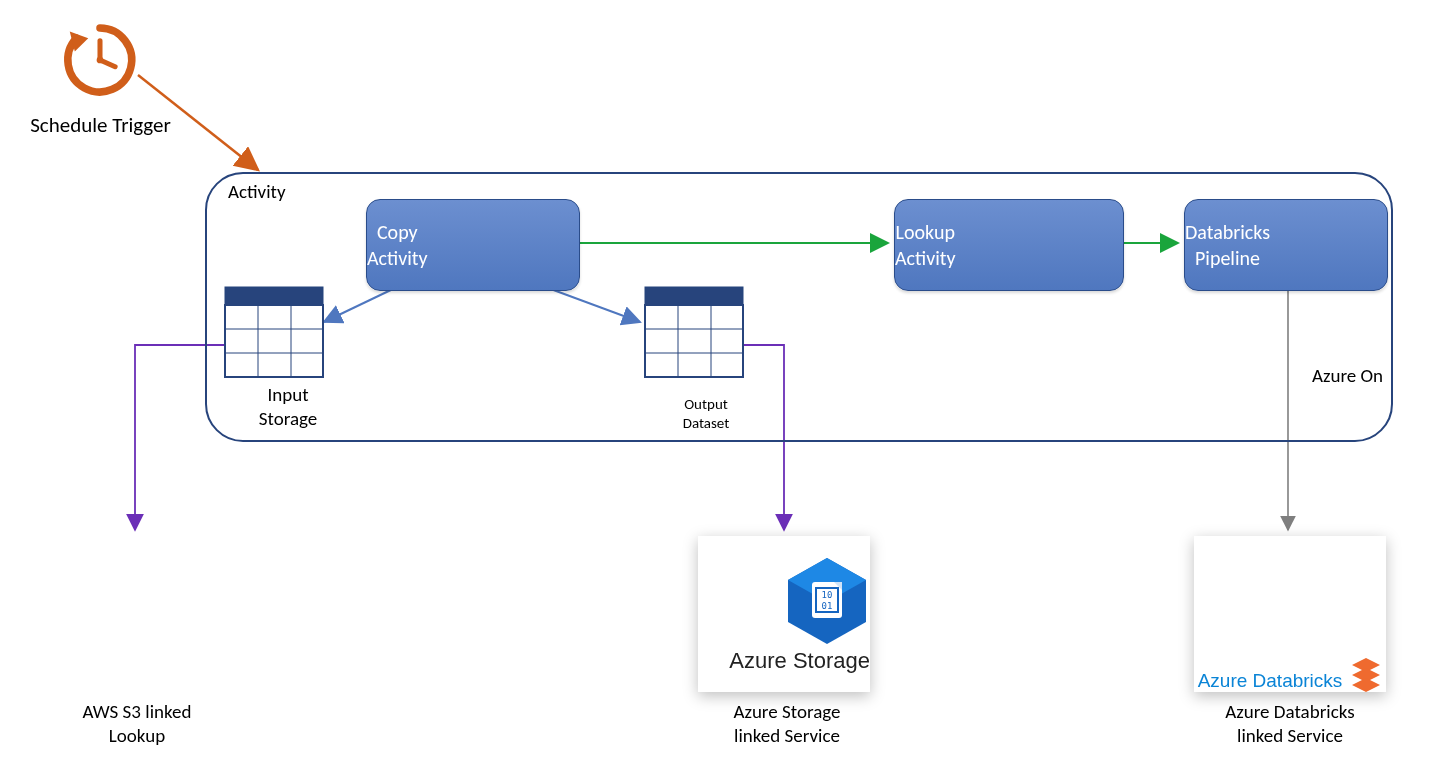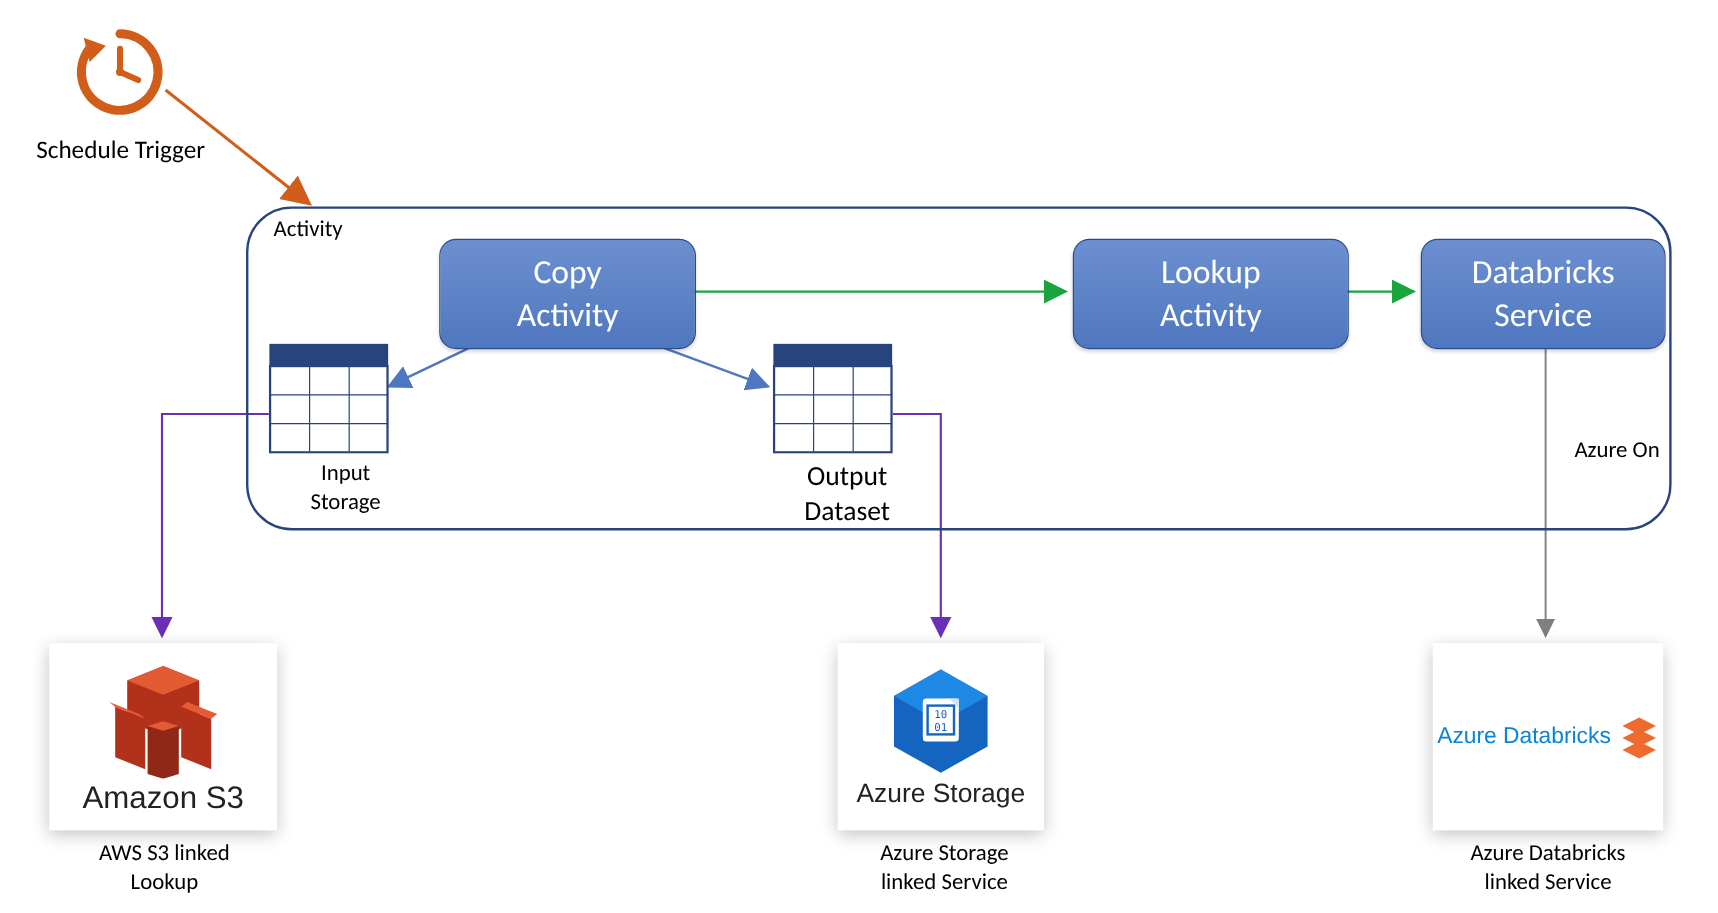--- a/index.html
+++ b/index.html
@@ -1,21 +1,21 @@
 <!DOCTYPE html>
 <html><head>
 <meta charset="utf-8">
 <style>
   html,body{margin:0;padding:0;width:1432px;height:761px;font-family:"Segoe UI",Calibri,Arial,sans-serif;background:#fff;overflow:hidden}
   .canvas{position:relative;width:1432px;height:692px}
   .label{position:absolute;color:#000;line-height:1.25;text-align:center}
   .pipeline{position:absolute;left:205px;top:172px;width:1184px;height:266px;border:2px solid #27447C;border-radius:38px}
   .pipeline-label{position:absolute;left:228px;top:180px;font-size:19px}
-  .activity{position:absolute;background:linear-gradient(#6c8fd0,#4f77bf);border:1px solid #2a4c8a;border-radius:14px;color:#fff;display:flex;align-items:center;justify-content:center;text-align:center;font-size:28px;line-height:1.3;box-shadow:0 2px 3px rgba(0,0,0,.15)}
-  .card{position:absolute;background:#fff;box-shadow:0 4px 14px rgba(0,0,0,.25);display:flex;flex-direction:column;align-items:center;justify-content:center}
+  .activity{position:absolute;background:linear-gradient(#6c8fd0,#4f77bf);border:1px solid #2a4c8a;border-radius:14px;color:#fff;display:flex;align-items:center;justify-content:flex-start;text-align:center;font-size:20px;line-height:1.3;box-shadow:0 2px 3px rgba(0,0,0,.15)}
+  .card{position:absolute;background:#fff;box-shadow:0 4px 14px rgba(0,0,0,.25);display:flex;flex-direction:column;align-items:flex-end;justify-content:center}
   .amazon-text{font-family:Arial,sans-serif;font-size:26px;color:#222}
   .azstorage-text{font-family:"Segoe UI",Arial,sans-serif;font-size:22px;color:#222}
   .azdb-text{font-family:"Segoe UI",Arial,sans-serif;font-size:19px;color:#0a84d6;font-weight:500}
   svg.dataset{position:absolute}
 </style>
 </head>
 <body>
 
 <div class="canvas">
 
@@ -69,21 +69,21 @@
   <div class="activity" style="left:366px;top:199px;width:212px;height:90px">
       <span style="white-space:pre-line">Copy
 Activity</span>
     </div>
   <div class="activity" style="left:894px;top:199px;width:228px;height:90px">
       <span style="white-space:pre-line">Lookup
 Activity</span>
     </div>
   <div class="activity" style="left:1184px;top:199px;width:202px;height:90px">
       <span style="white-space:pre-line">Databricks
-Service</span>
+Pipeline</span>
     </div>
 
   <svg class="dataset" style="left:224px;top:286px;width:100px;height:92px" viewBox="0 0 100 92">
     <rect x="1" y="1" width="98" height="18" fill="#27447C" stroke="#27447C"></rect>
     <rect x="1" y="19" width="98" height="72" fill="#fff" stroke="#27447C" stroke-width="2"></rect>
     <line x1="1" y1="43" x2="99" y2="43" stroke="#27447C"></line>
       <line x1="1" y1="67" x2="99" y2="67" stroke="#27447C"></line>
     <line x1="34" y1="19" x2="34" y2="91" stroke="#27447C"></line>
       <line x1="67" y1="19" x2="67" y2="91" stroke="#27447C"></line>
   </svg>
@@ -91,39 +91,25 @@
 Storage</div>
 
   <svg class="dataset" style="left:644px;top:286px;width:100px;height:92px" viewBox="0 0 100 92">
     <rect x="1" y="1" width="98" height="18" fill="#27447C" stroke="#27447C"></rect>
     <rect x="1" y="19" width="98" height="72" fill="#fff" stroke="#27447C" stroke-width="2"></rect>
     <line x1="1" y1="43" x2="99" y2="43" stroke="#27447C"></line>
       <line x1="1" y1="67" x2="99" y2="67" stroke="#27447C"></line>
     <line x1="34" y1="19" x2="34" y2="91" stroke="#27447C"></line>
       <line x1="67" y1="19" x2="67" y2="91" stroke="#27447C"></line>
   </svg>
-  <div class="label" style="left:661px;top:383px;width:90px;font-size:23px;white-space:pre-line">Output
+  <div class="label" style="left:661px;top:395px;width:90px;font-size:15px;white-space:pre-line">Output
 Dataset</div>
 
   <div class="label" style="left:1312px;top:364px;font-size:19px">Azure On</div>
 
-  <div class="card" style="left:41px;top:536px;width:190px;height:156px">
-    <svg width="110" height="100" viewBox="0 0 110 100">
-
-      <polygon points="55,6 85,18 85,52 55,64 25,52 25,18" fill="#b1311a"></polygon>
-      <polygon points="55,6 85,18 55,30 25,18" fill="#e45b33"></polygon>
-      <polygon points="15,40 40,50 40,92 15,82" fill="#b1311a"></polygon>
-      <polygon points="15,40 40,50 35,46 10,36" fill="#e45b33"></polygon>
-      <polygon points="70,40 95,50 95,92 70,82" fill="#b1311a"></polygon>
-      <polygon points="70,40 95,50 100,46 75,36" fill="#e45b33"></polygon>
-      <polygon points="42,56 68,56 68,96 55,100 42,96" fill="#8f2816"></polygon>
-      <polygon points="42,56 55,52 68,56 55,60" fill="#e45b33"></polygon>
-    </svg>
-    <div class="amazon-text">Amazon S3</div>
-  </div>
   <div class="label" style="left:52px;top:700px;width:170px;font-size:19px;white-space:pre-line">AWS S3 linked
 Lookup</div>
 
   <div class="card" style="left:698px;top:536px;width:172px;height:156px">
     <svg width="86" height="94" viewBox="0 0 86 94">
       <polygon points="43,4 82,26 82,68 43,90 4,68 4,26" fill="#1565c0"></polygon>
       <polygon points="43,4 82,26 43,48 4,26" fill="#1e88e5"></polygon>
       <rect x="28" y="28" width="30" height="36" rx="3" fill="#fff"></rect>
       <rect x="32" y="34" width="22" height="24" fill="none" stroke="#1565c0" stroke-width="2"></rect>
       <text x="43" y="44" text-anchor="middle" font-size="9" fill="#1565c0" font-family="monospace">10</text>

